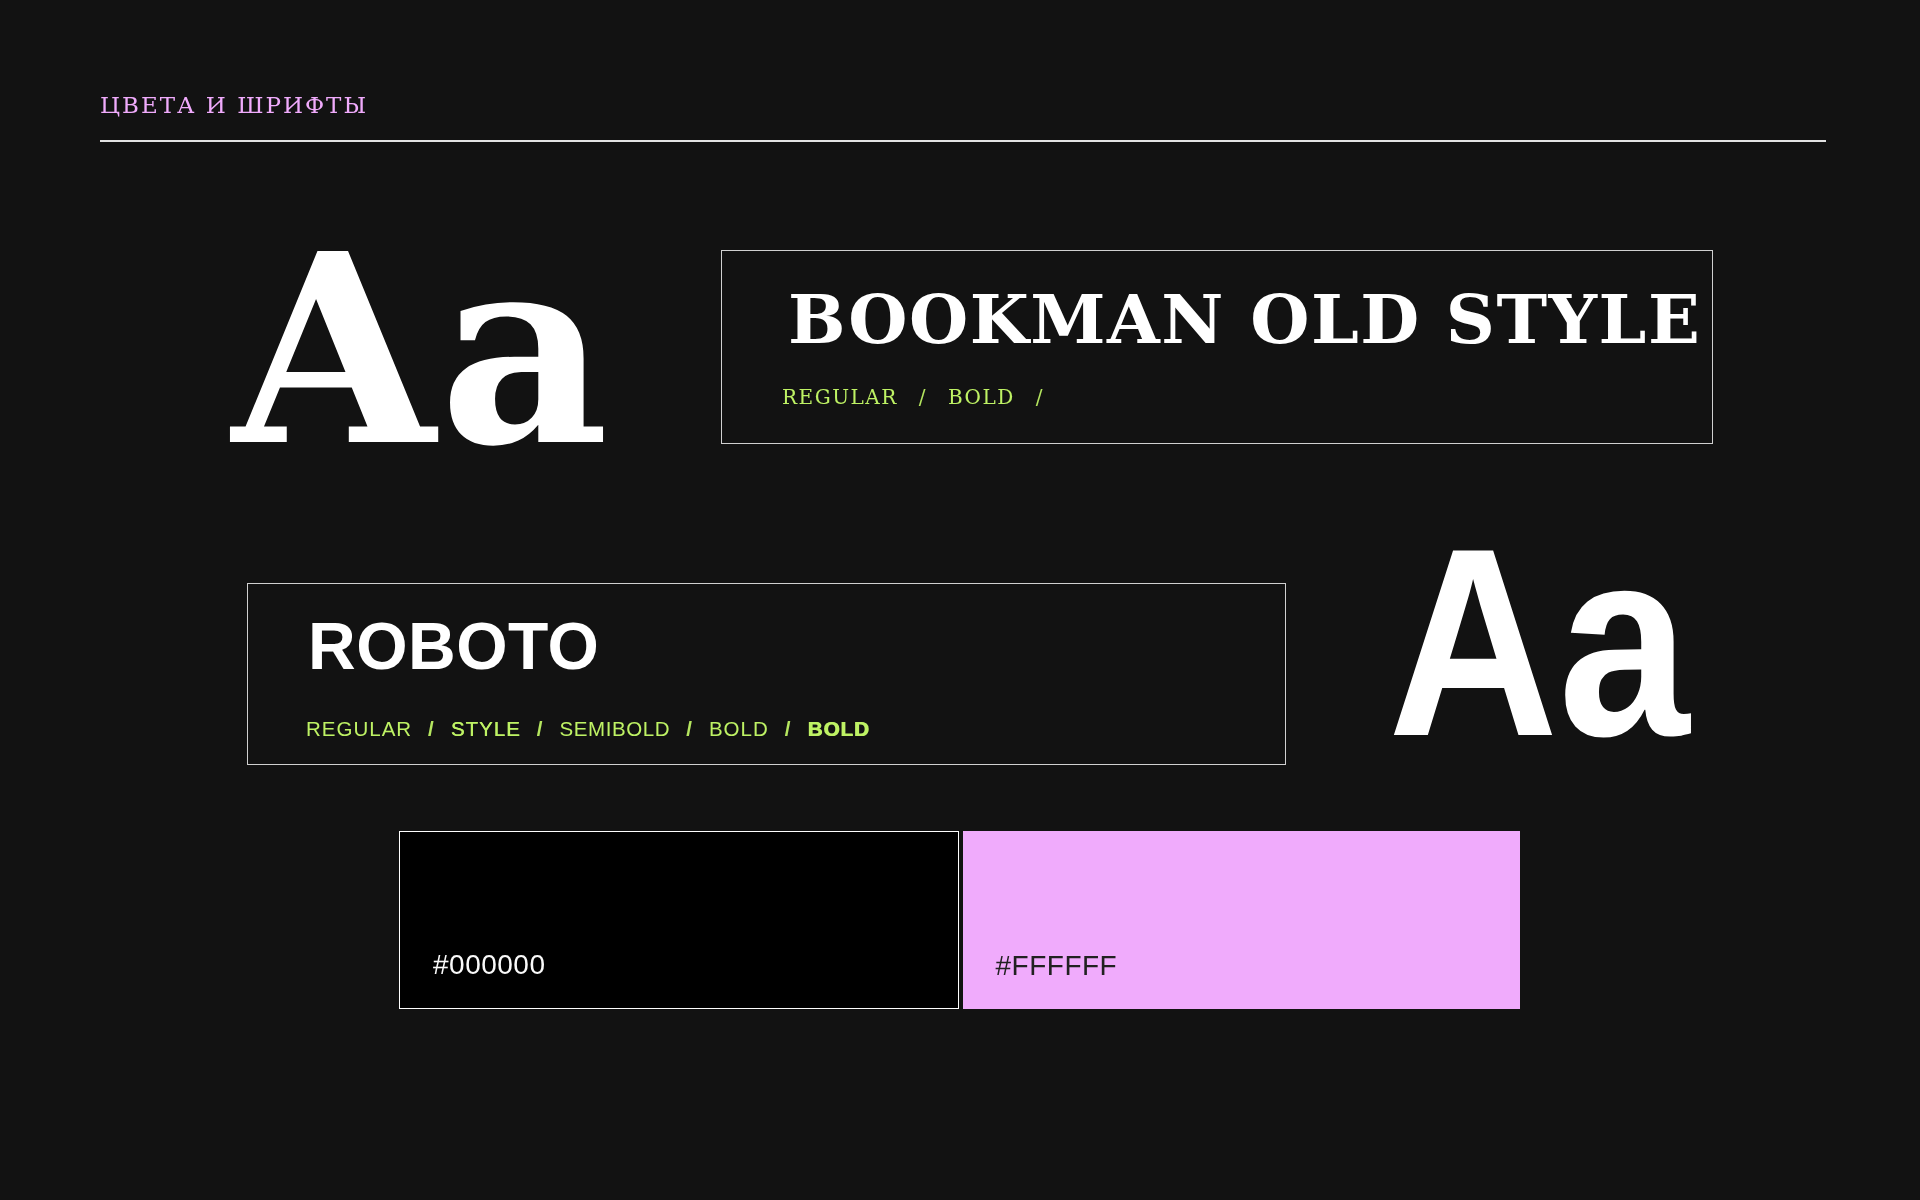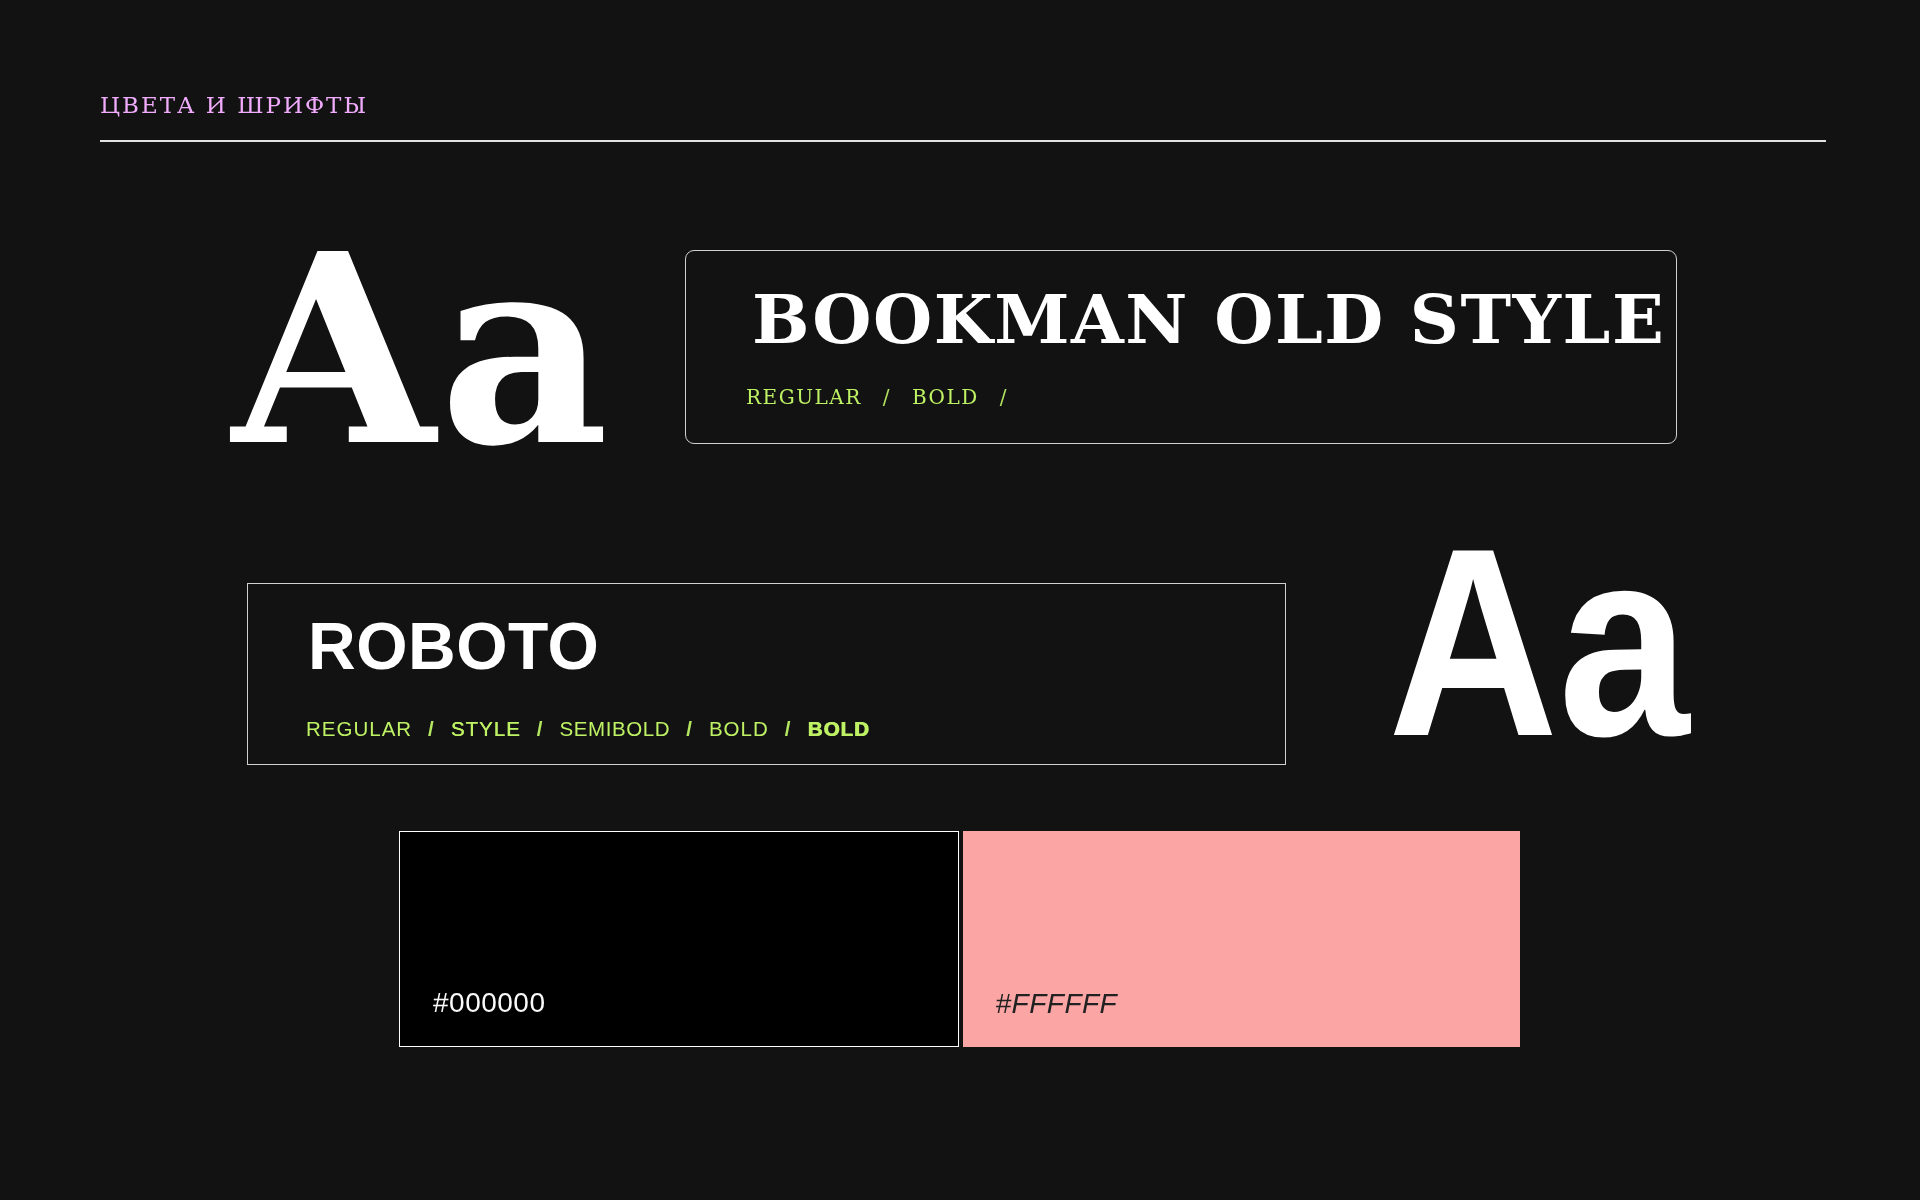--- a/index.html
+++ b/index.html
@@ -59,21 +59,21 @@
     transform: scaleX(0.88);
     transform-origin: left top;
   }
 
   
   .spec-box {
     position: absolute;
     border: 1px solid #d0d0d0;
     background: transparent;
   }
-  .bookman-box { left: 685px; top: 250px; width: 992px; height: 194px; border-radius: 9px; }
+  .bookman-box { left: 721px; top: 250px; width: 992px; height: 194px; }
   .roboto-box  { left: 247px; top: 551px; width: 1039px; height: 182px; }
 
   .font-name {
     position: absolute;
     line-height: 1;
     color: #ffffff;
     white-space: nowrap;
   }
   .bookman-name {
     left: 66px;
@@ -123,21 +123,21 @@
   .fw-black    { font-weight: 700; text-shadow: 0.9px 0 0 currentColor; }
   .sep { font-weight: 700; opacity: 0.95; }
   .bookman-weights .sep { font-weight: 400; }
 
   
   .palette-row {
     position: absolute;
     left: 399px;
     top: 831px;
     width: 1121px;
-    height: 216px;
+    height: 178px;
     display: flex;
     gap: 4px;
   }
   .swatch {
     position: relative;
     flex: 1 1 0;
     height: 100%;
   }
   .swatch-label {
     position: absolute;
@@ -185,18 +185,18 @@
       <span class="fw-black">BOLD</span>
     </div>
   </div>
 
   <div class="specimen-sample sans-sample">Aa</div>
 
   <div class="palette-row">
     <div class="swatch" style="border: 1px solid rgb(255, 255, 255); background: rgb(0, 0, 0);">
       <span class="swatch-label" style="color: rgb(250, 250, 250);">#000000</span>
     </div>
-    <div class="swatch" style="background: #fca5a5; font-style: italic;">
+    <div class="swatch" style="background: #f0abfc;">
       <span class="swatch-label" style="color: rgb(33, 33, 33);">#FFFFFF</span>
     </div>
   </div>
 
 </div>
 
 </body></html>

